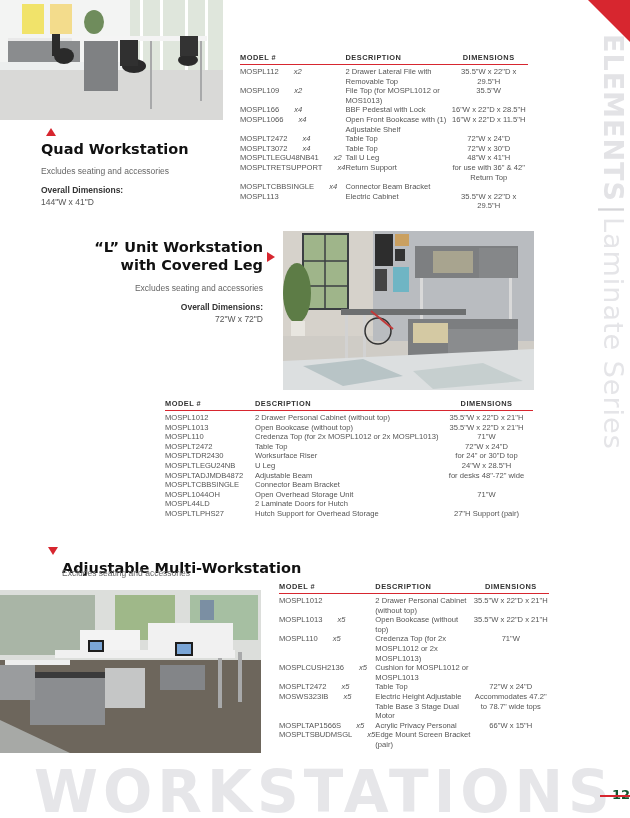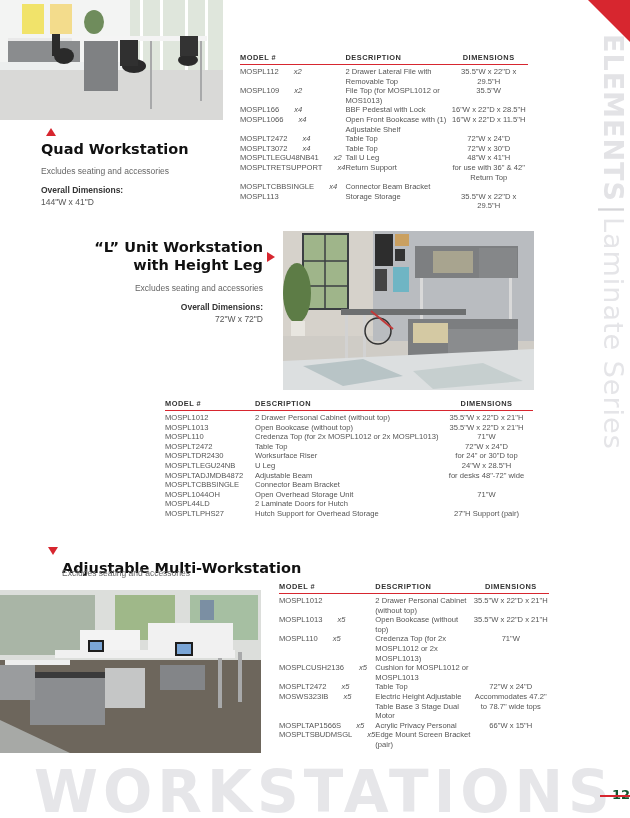--- a/index.html
+++ b/index.html
@@ -147,28 +147,28 @@
       <td>Return Support</td>
       <td class="c-dim">for use with 36" &amp; 42" Return Top</td>
     </tr>
     <tr>
       <td><span>MOSPLTCBBSINGLE</span><span class="qty">x4</span></td>
       <td>Connector Beam Bracket</td>
       <td class="c-dim"></td>
     </tr>
     <tr>
       <td><span>MOSPL113</span><span class="qty"></span></td>
-      <td>Storage Storage</td>
+      <td>Electric Cabinet</td>
       <td class="c-dim">35.5"W x 22"D x 29.5"H</td>
     </tr>
   </tbody>
 </table>
 
 <div class="abs title" style="left:60px;top:238px;width:203px;text-align:right;font-size:14.5px;">“L” Unit Workstation</div>
-<div class="abs title" style="left:60px;top:256px;width:203px;text-align:right;font-size:14.5px;">with Height Leg</div>
+<div class="abs title" style="left:60px;top:256px;width:203px;text-align:right;font-size:14.5px;">with Covered Leg</div>
 <div class="abs tri-right" style="left:267px;top:252px;"></div>
 <div class="abs sub" style="left:60px;top:282px;width:203px;text-align:right;">Excludes seating and accessories</div>
 <div class="abs dims-label" style="left:60px;top:301px;width:203px;text-align:right;">Overall Dimensions:</div>
 <div class="abs dims-val" style="left:60px;top:313px;width:203px;text-align:right;">72"W x 72"D</div>
 
 <div class="photo" style="left:283px;top:231px;width:251px;height:159px;">
   <svg viewBox="0 0 251 159" preserveAspectRatio="none">
     <rect width="251" height="159" fill="#cfccc6"></rect>
     <rect x="0" y="0" width="251" height="105" fill="#d6d2cb"></rect>
     <rect x="90" y="0" width="161" height="110" fill="#b9bcc0"></rect>

